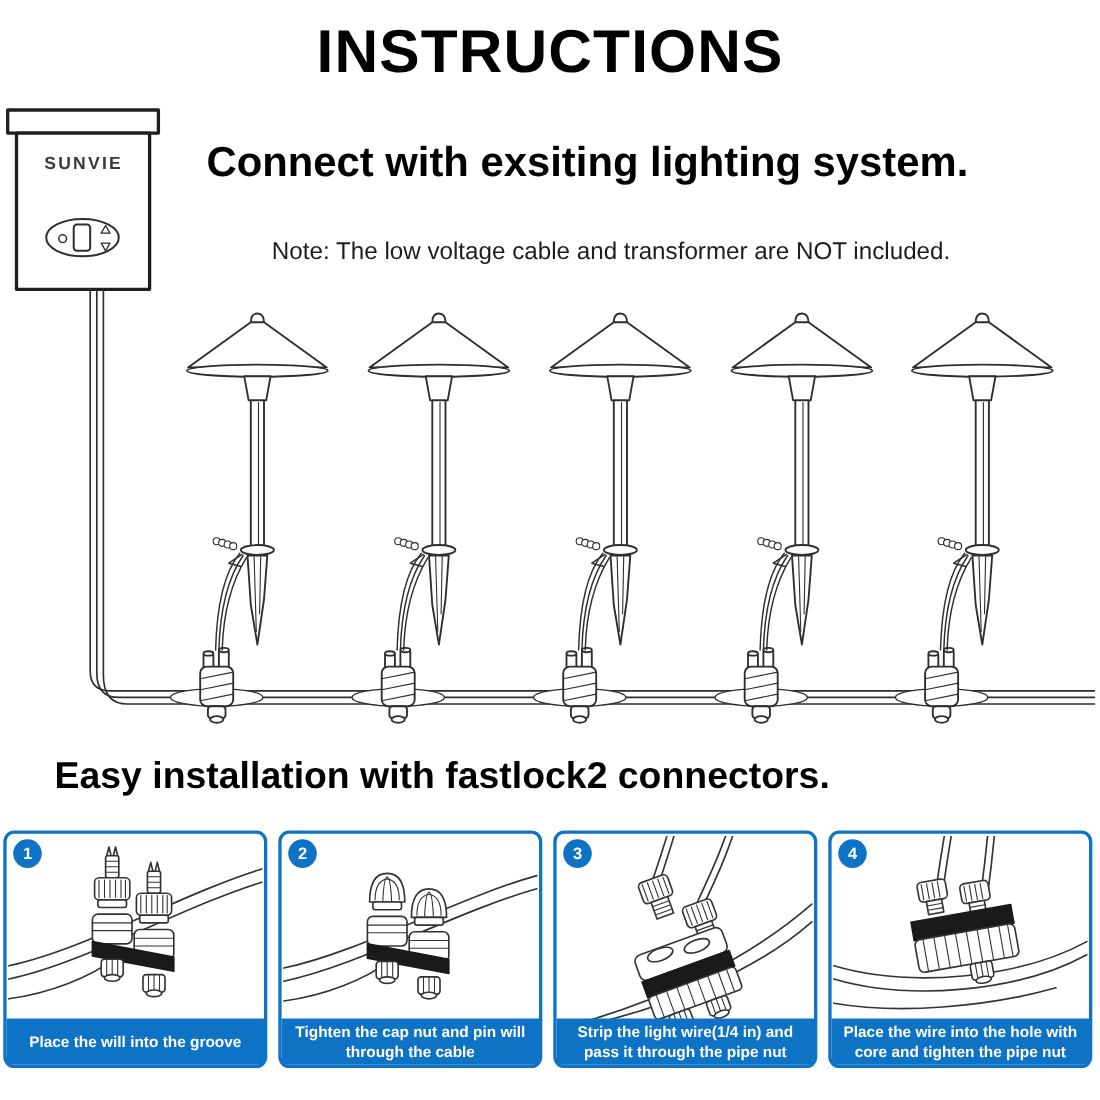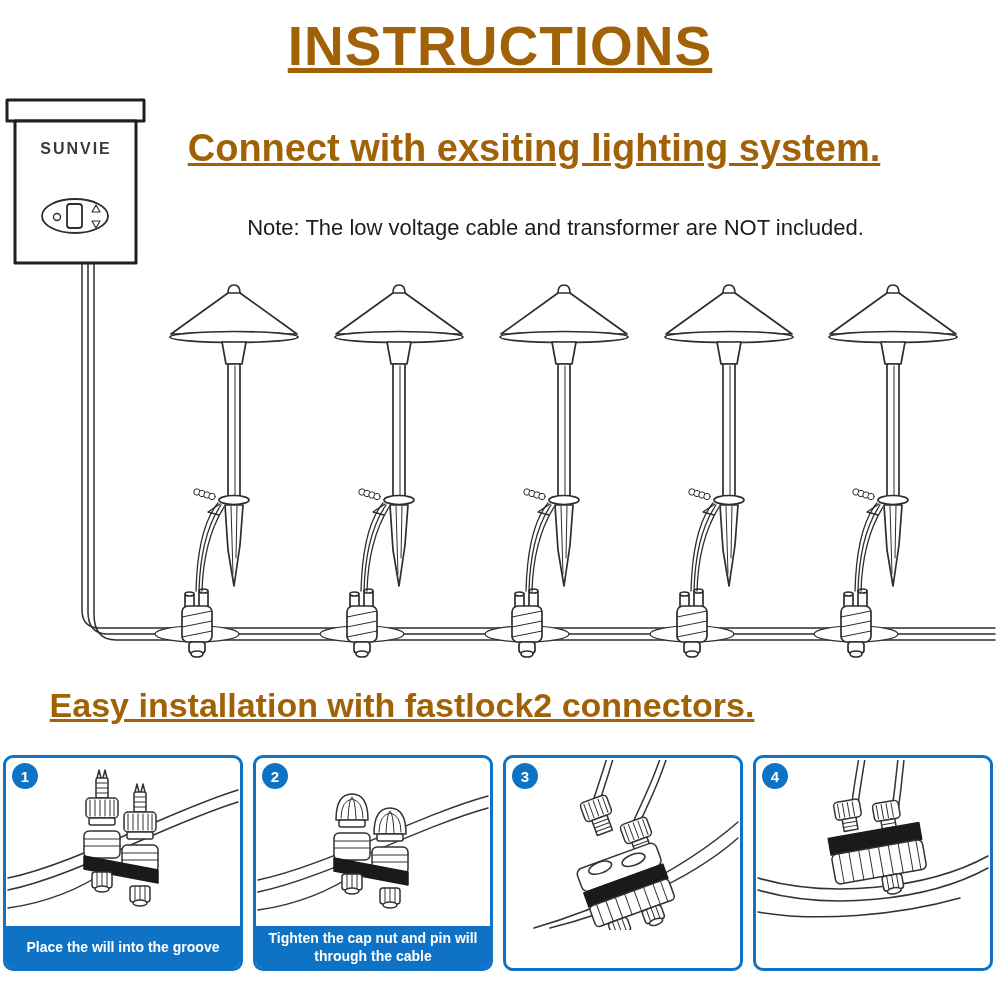--- a/index.html
+++ b/index.html
@@ -1,18 +1,18 @@
 <!DOCTYPE html>
 <html><head>
 <meta charset="utf-8">
 <style>
   html,body{margin:0;padding:0;background:#fff;}
   #stage{position:relative;width:1000px;height:1000px;background:#fff;overflow:hidden;
          font-family:"Liberation Sans",sans-serif;}
-  .blue{color:#a16207;text-decoration:underline;}
+  .blue{color:#000000;}
   #title{position:absolute;top:14px;left:0;width:1000px;text-align:center;
          font-size:55px;font-weight:bold;letter-spacing:1px;}
   #subtitle{position:absolute;top:127px;left:0;width:1000px;box-sizing:border-box;
             padding-left:68px;text-align:center;font-size:38px;font-weight:bold;}
   #note{position:absolute;top:215px;left:0;width:1000px;box-sizing:border-box;
         padding-left:111px;text-align:center;font-size:22px;color:#1d1d1d;}
   #section2-title{position:absolute;top:686px;left:0;width:804px;text-align:center;
                   font-size:34px;font-weight:bold;}
   #diagram-svg{position:absolute;top:0;left:0;}
   .art{fill:none;stroke:#2e2e2e;stroke-width:1.7;stroke-linecap:round;stroke-linejoin:round;}
@@ -255,20 +255,21 @@
               <ellipse cx="0" cy="15" rx="7" ry="3"></ellipse>
             </g>
             <g transform="translate(16,29)">
               <rect x="-10" y="0" width="20" height="14" rx="3"></rect>
               <path class="rib" d="M-5 0 v14 M0 0 v14 M5 0 v14"></path>
               <ellipse cx="0" cy="15" rx="7" ry="3"></ellipse>
             </g>
           </g>
         </g>
       </svg>
+      <div class="caption">Strip the light wire(1/4 in) and pass it through the pipe nut</div>
     </div>
 
     <div class="panel">
       <div class="badge">4</div>
       <svg class="illus" width="234" height="170" viewBox="0 0 234 170">
         <g class="ln">
           <path class="nf" d="M 2 118 C 70 138 170 130 232 96"></path>
           <path class="nf" d="M 2 130 C 70 150 170 142 232 108"></path>
           <path class="nf" d="M 2 152 C 60 162 140 156 204 138"></path>
           <path class="nf" d="M 96 42 C 100 12 104 -6 106 -24 M 102 44 C 106 14 110 -4 112 -24"></path>
@@ -290,16 +291,17 @@
             <rect x="-46" y="-9" width="92" height="30" rx="5"></rect>
             <path class="rib" d="M-38 -9 v30 M-28 -9 v30 M-18 -9 v30 M-8 -9 v30 M2 -9 v30 M12 -9 v30 M22 -9 v30 M32 -9 v30 M40 -9 v30"></path>
             <g transform="translate(10,21)">
               <rect x="-10" y="0" width="20" height="15" rx="3"></rect>
               <path class="rib" d="M-5 0 v15 M0 0 v15 M5 0 v15"></path>
               <ellipse cx="0" cy="16" rx="7" ry="3"></ellipse>
             </g>
           </g>
         </g>
       </svg>
+      <div class="caption">Place the wire into the hole with core and tighten the pipe nut</div>
     </div>
 
   </div>
 </div>
 
 </body></html>

